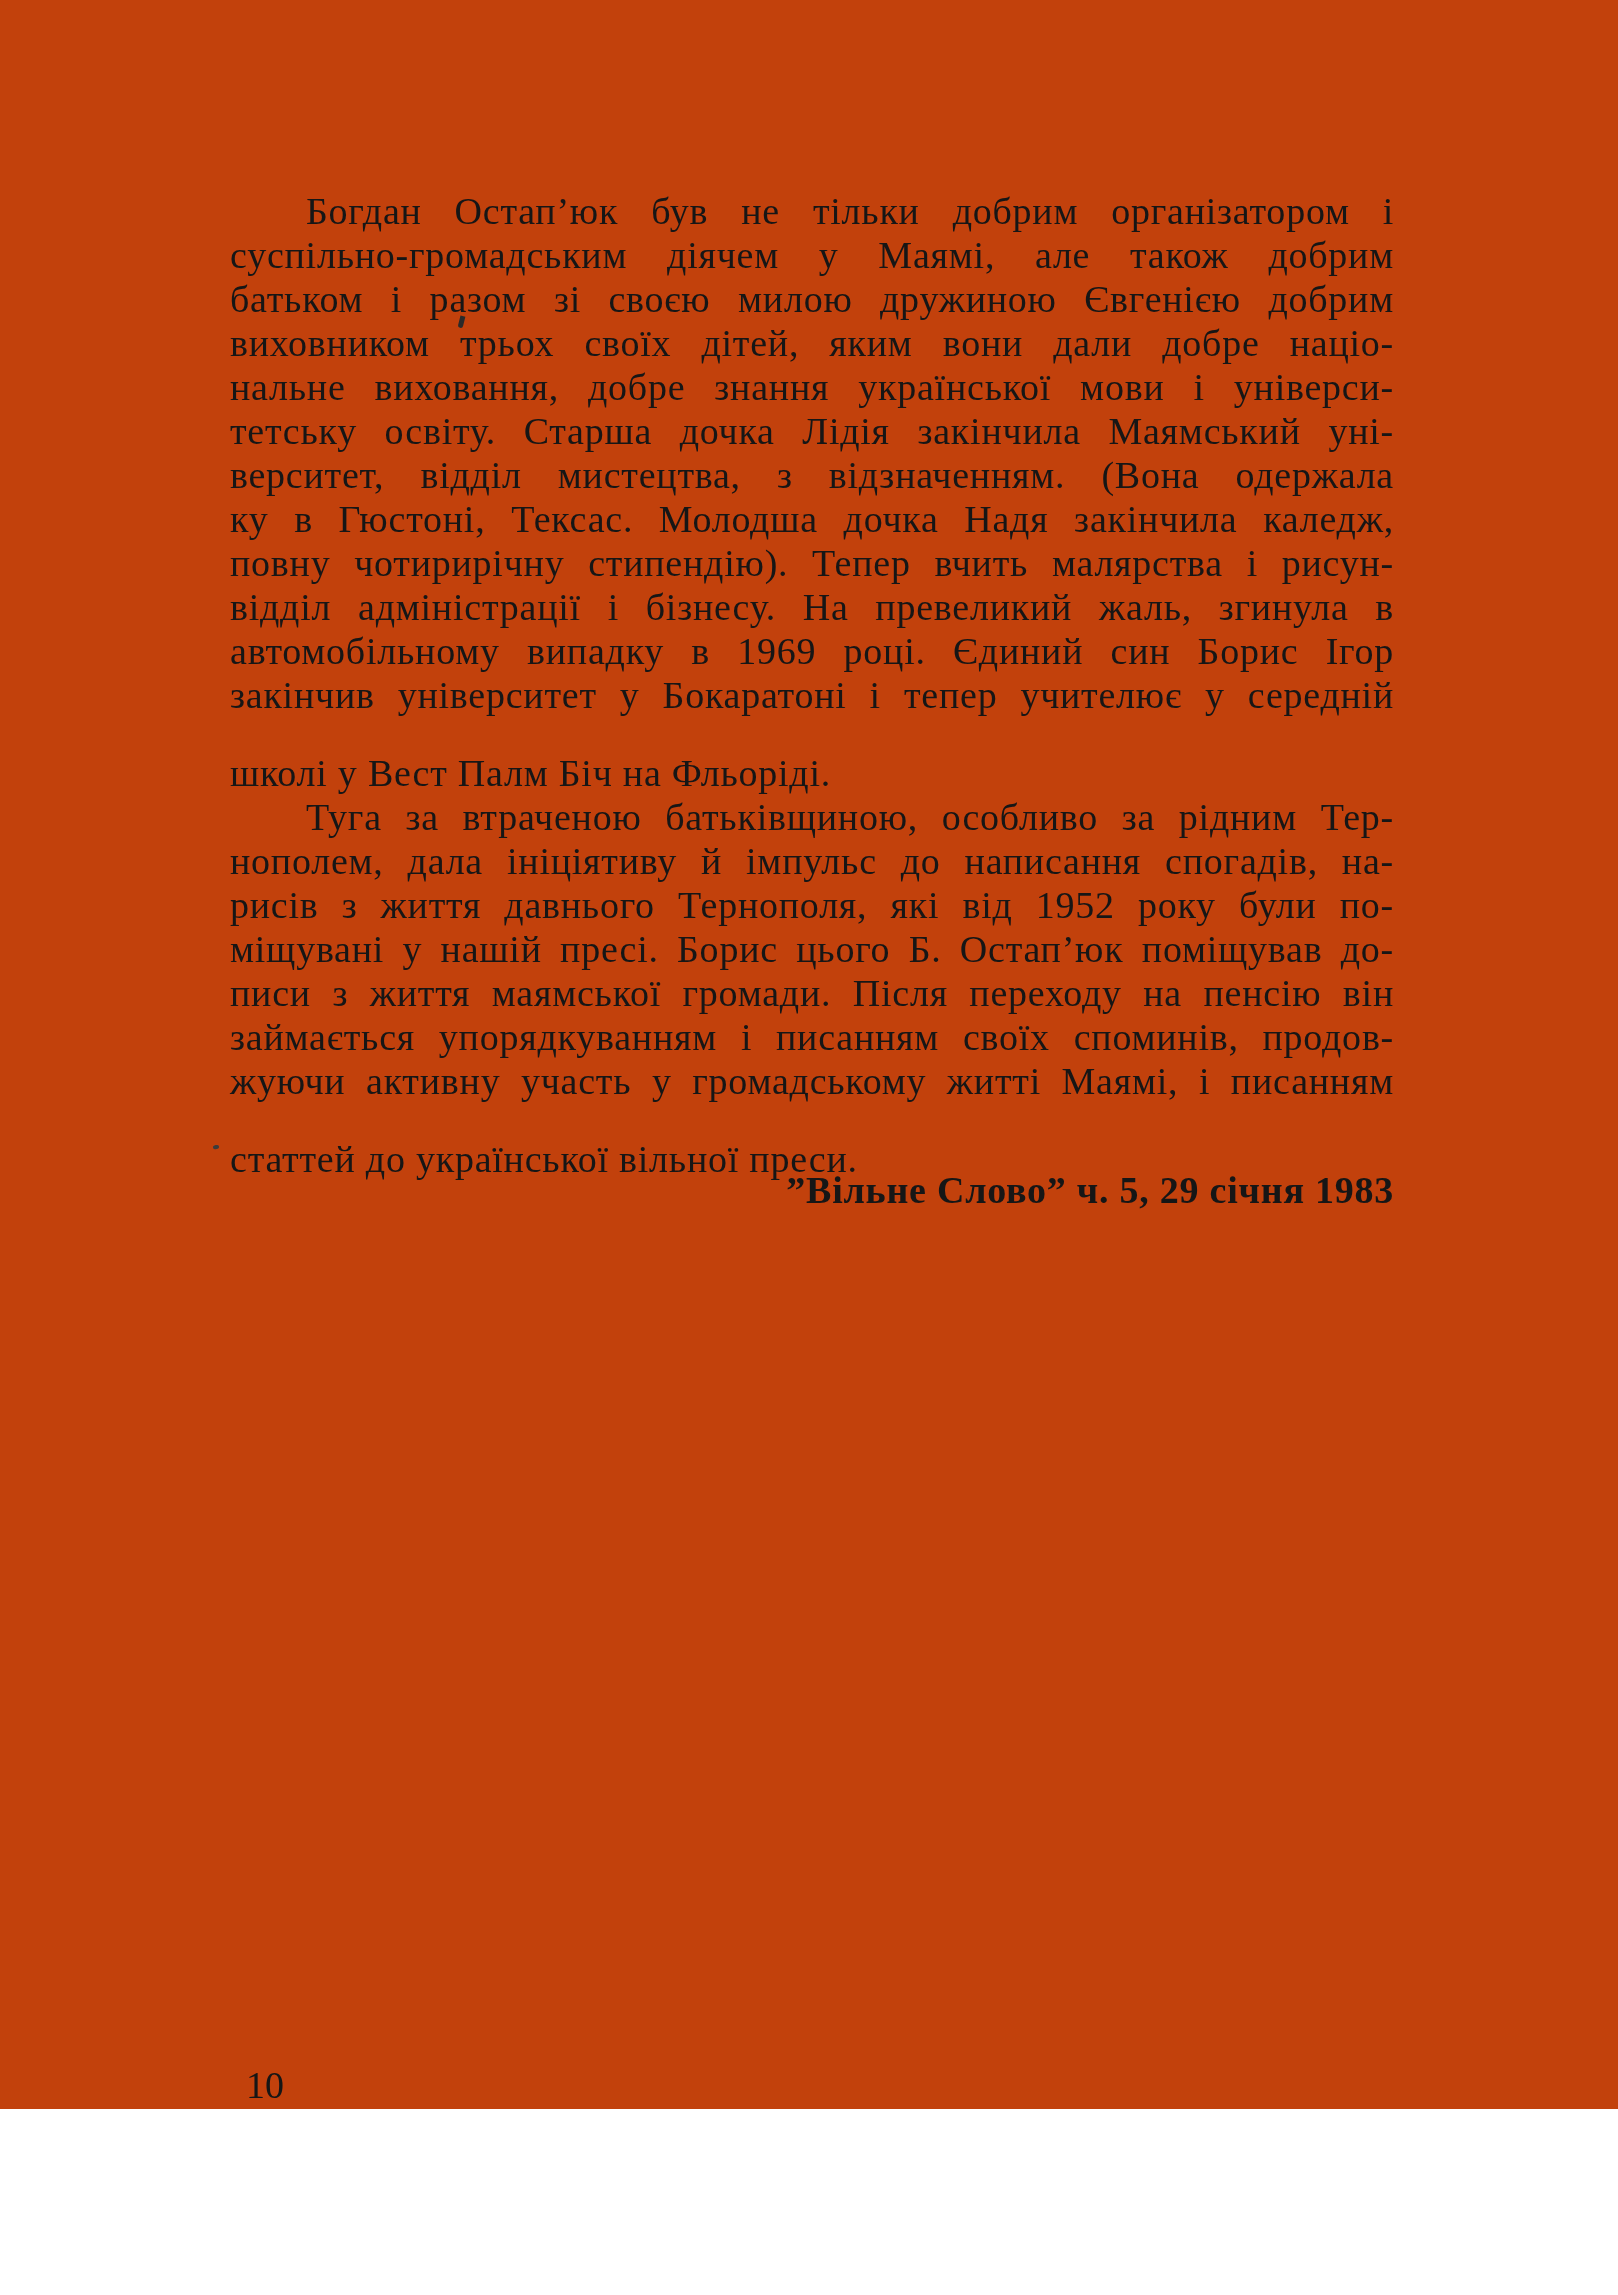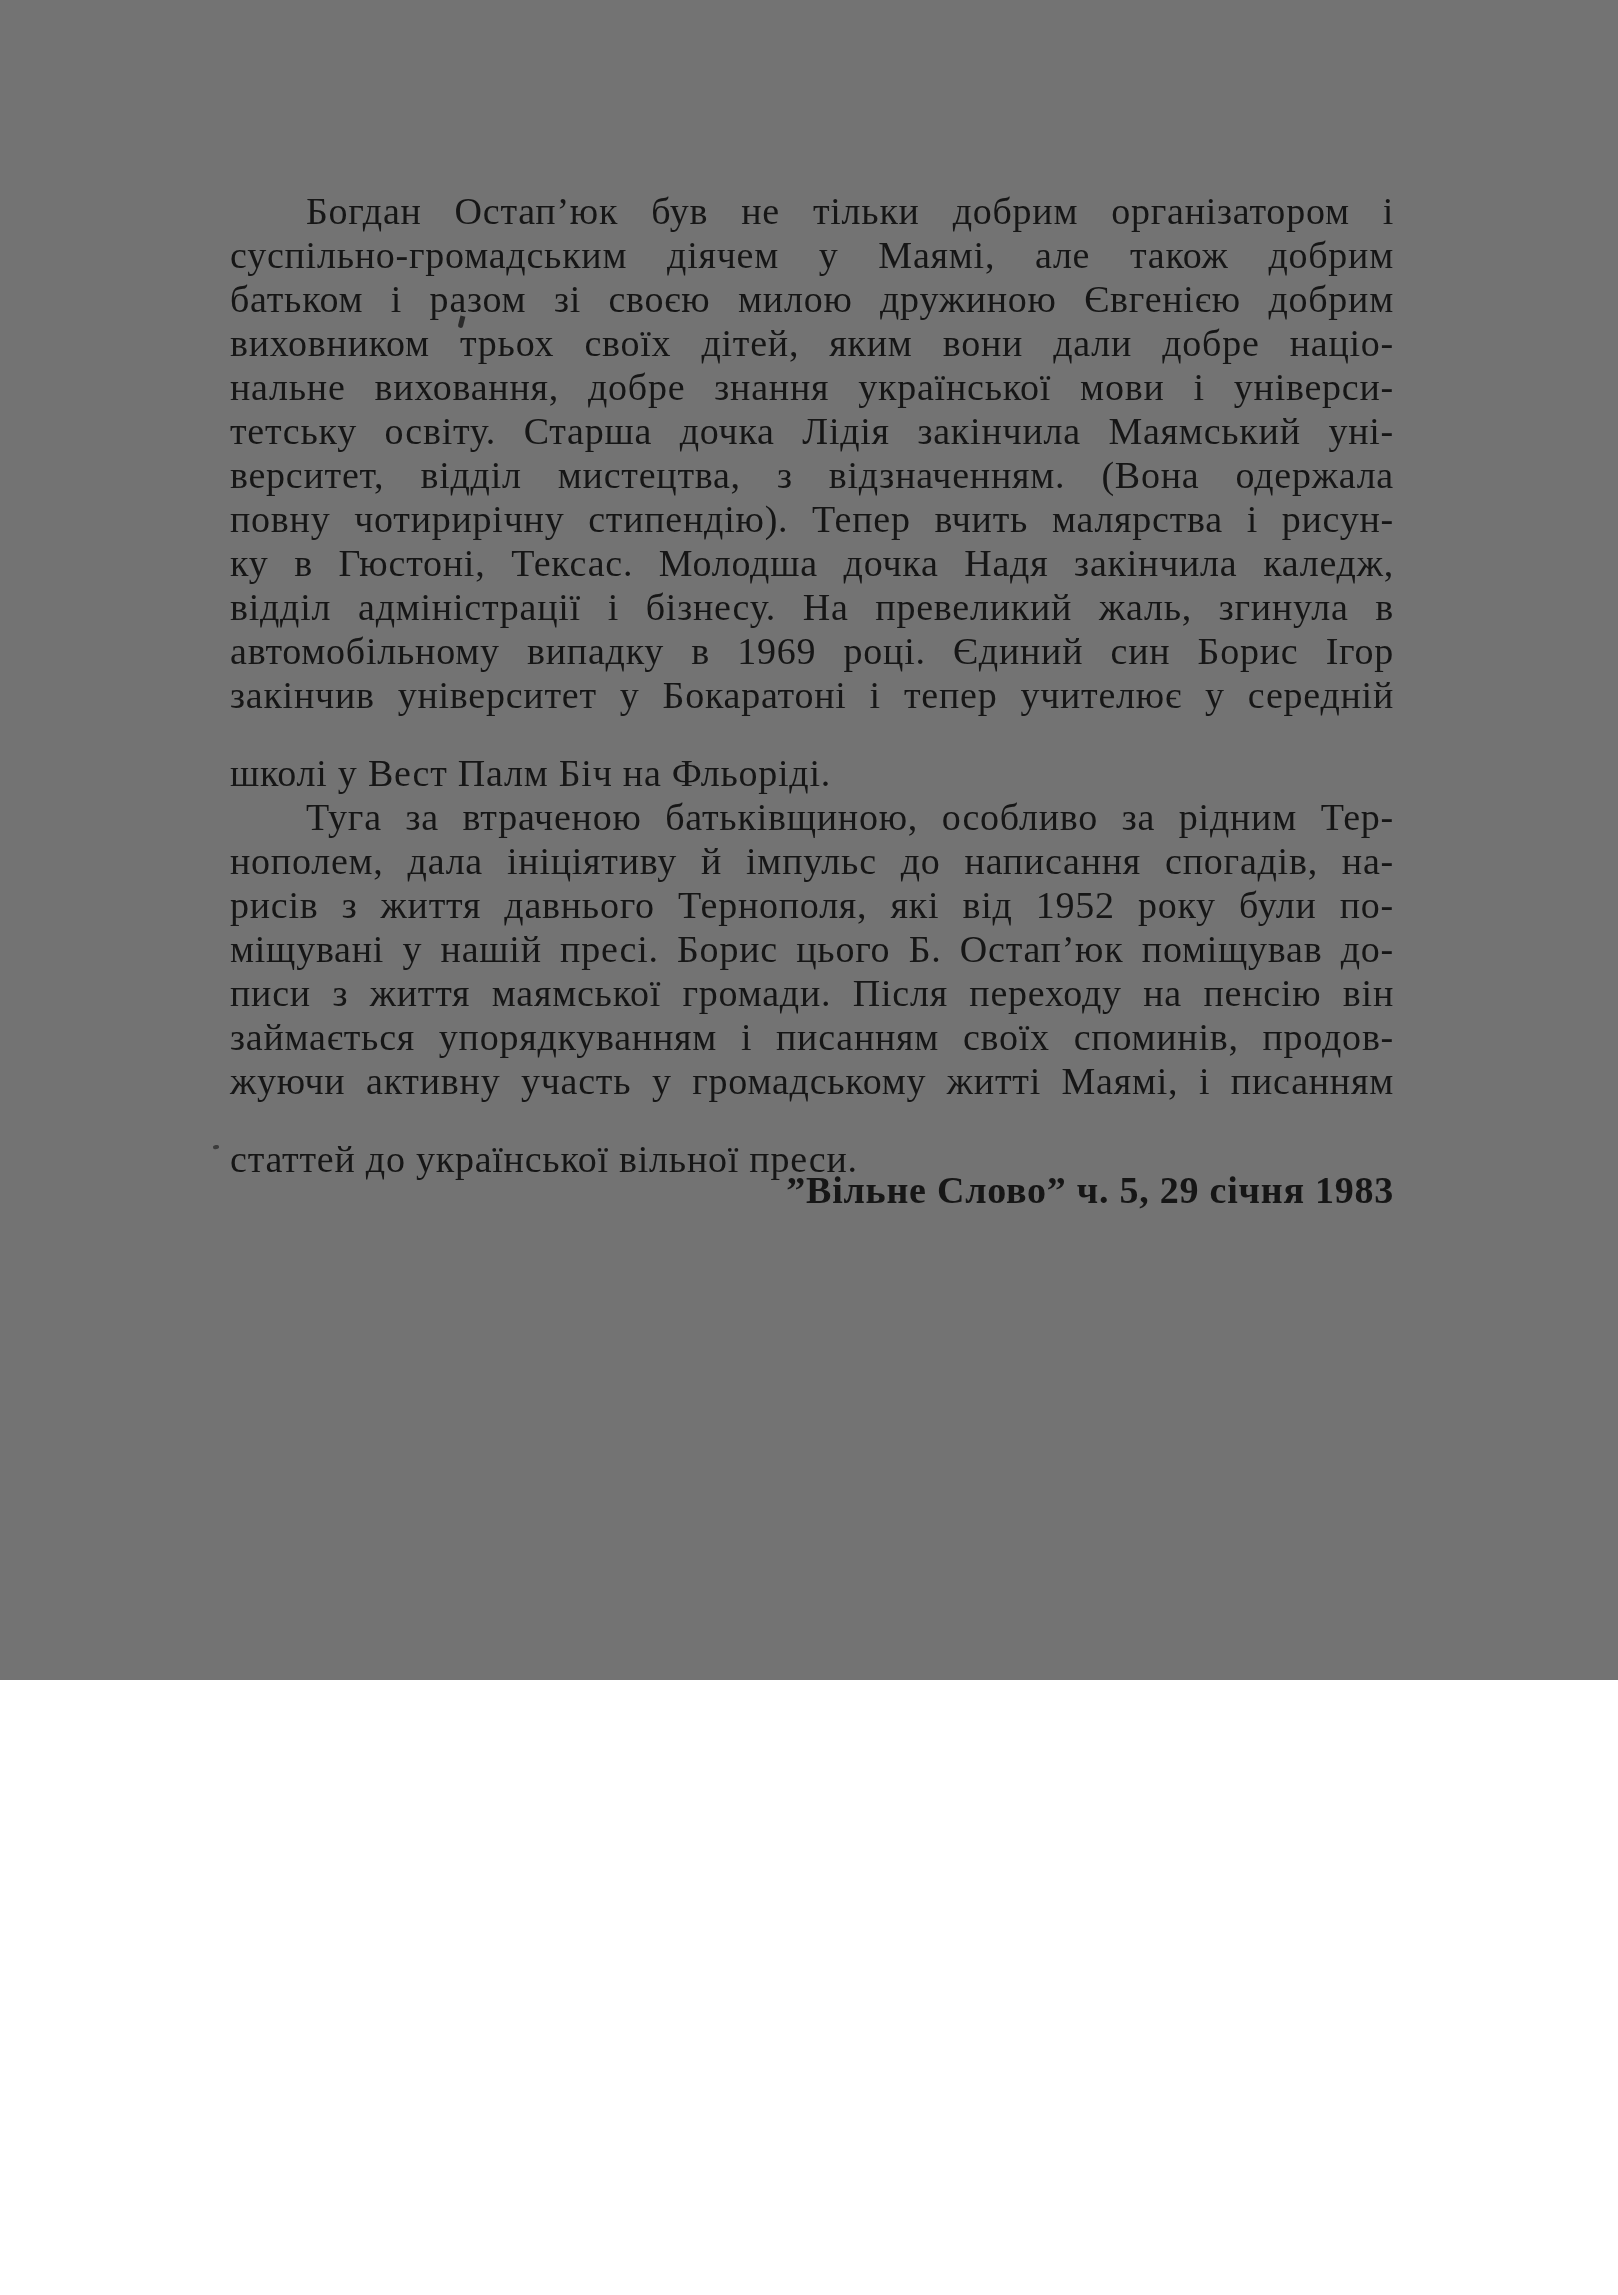--- a/index.html
+++ b/index.html
@@ -3,22 +3,22 @@
 <meta charset="utf-8">
 <style>
   html, body {
     margin: 0;
     padding: 0;
     background: #ffffff;
   }
   .page {
     position: relative;
     width: 1618px;
-    height: 1680px;
-    background: #737373;
+    height: 2109px;
+    background: #c2410c;
     font-family: "Liberation Serif", serif;
     color: #1a1a1a;
     overflow: hidden;
   }
   .text-block {
     position: absolute;
     left: 230px;
     top: 189px;
     width: 1164px;
   }
@@ -82,22 +82,22 @@
 <div class="page">
 
   <div class="text-block">
     <p class="line indent">Богдан Остап’юк був не тільки добрим організатором і</p>
     <p class="line">суспільно-громадським діячем у Маямі, але також добрим</p>
     <p class="line">батьком і разом зі своєю милою дружиною Євгенією добрим</p>
     <p class="line">виховником трьох своїх дітей, яким вони дали добре націо-</p>
     <p class="line">нальне виховання, добре знання української мови і універси-</p>
     <p class="line">тетську освіту. Старша дочка Лідія закінчила Маямський уні-</p>
     <p class="line">верситет, відділ мистецтва, з відзначенням. (Вона одержала</p>
+    <p class="line">ку в Гюстоні, Тексас. Молодша дочка Надя закінчила каледж,</p>
     <p class="line">повну чотирирічну стипендію). Тепер вчить малярства і рисун-</p>
-    <p class="line">ку в Гюстоні, Тексас. Молодша дочка Надя закінчила каледж,</p>
     <p class="line">відділ адміністрації і бізнесу. На превеликий жаль, згинула в</p>
     <p class="line">автомобільному випадку в 1969 році. Єдиний син Борис Ігор</p>
     <p class="line">закінчив університет у Бокаратоні і тепер учителює у середній</p>
     <p class="line last">школі у Вест Палм Біч на Фльоріді.</p>
 
     <p class="line indent">Туга за втраченою батьківщиною, особливо за рідним Тер-</p>
     <p class="line">нополем, дала ініціятиву й імпульс до написання спогадів, на-</p>
     <p class="line">рисів з життя давнього Тернополя, які від 1952 року були по-</p>
     <p class="line">міщувані у нашій пресі. Борис цього Б. Остап’юк поміщував до-</p>
     <p class="line">писи з життя маямської громади. Після переходу на пенсію він</p>

